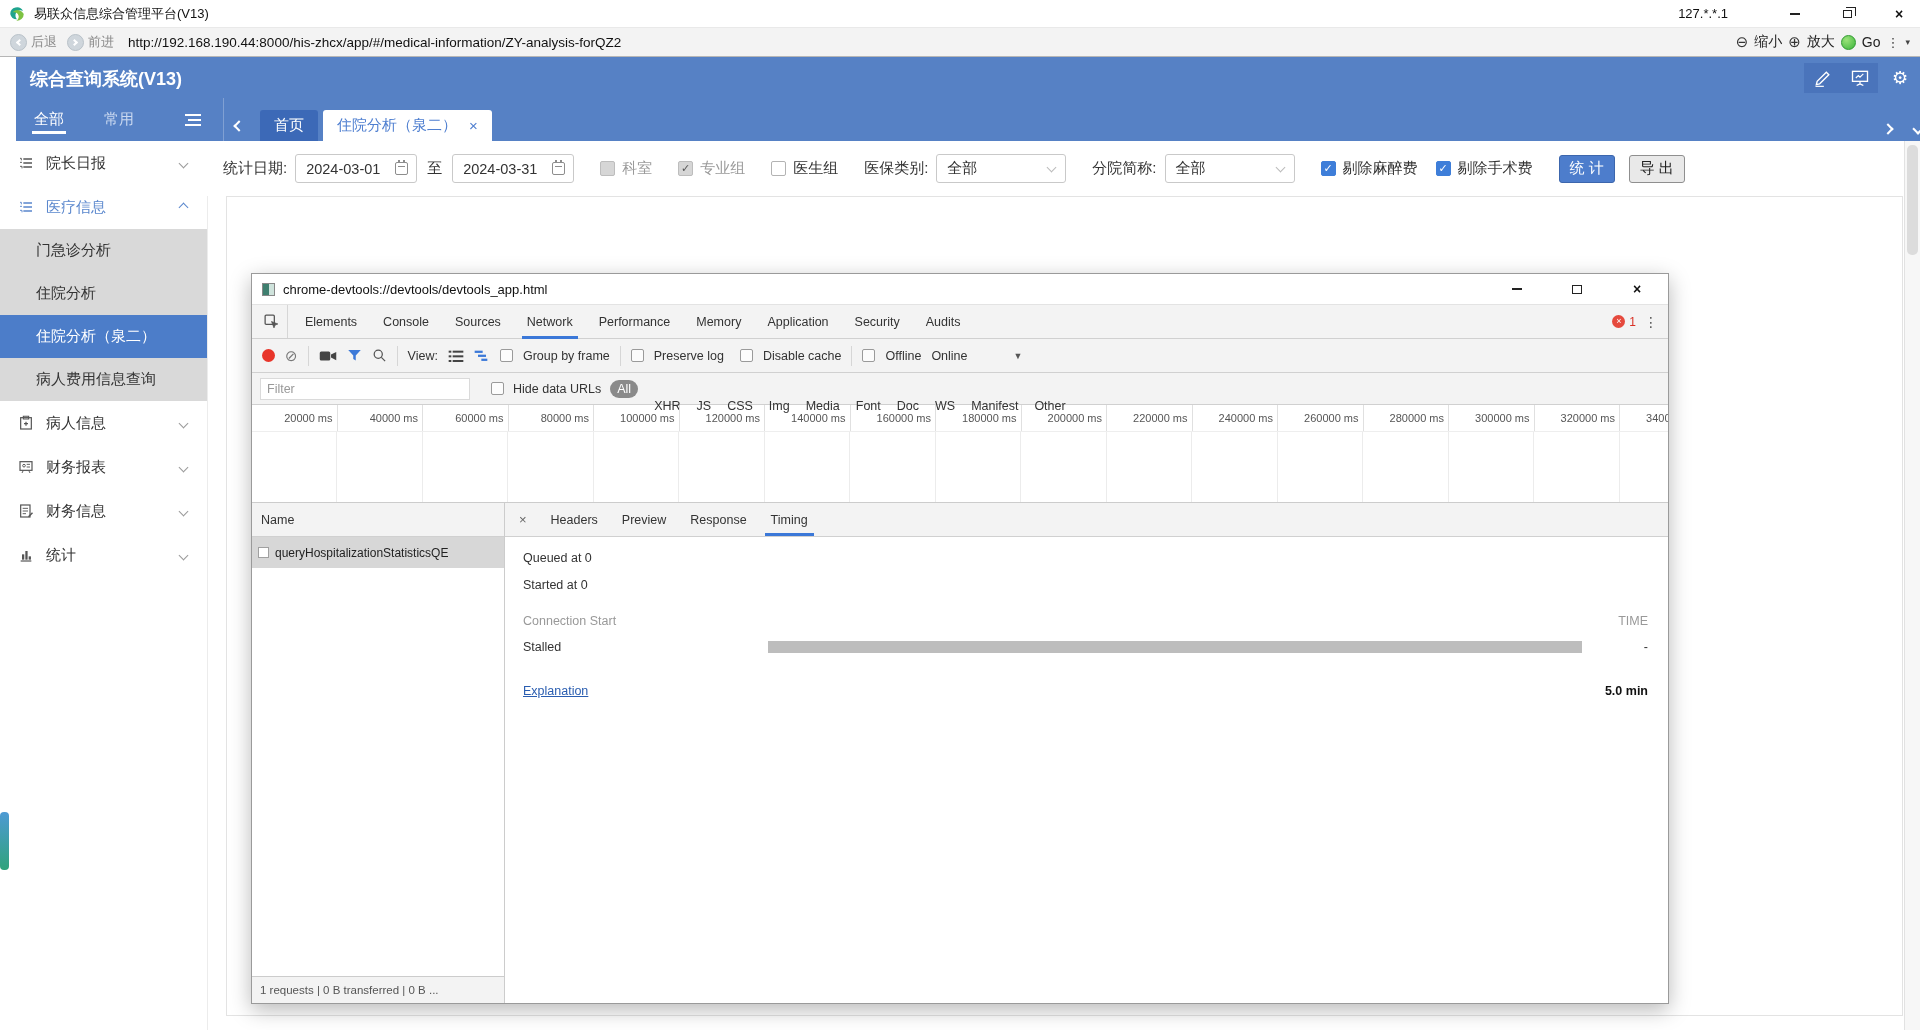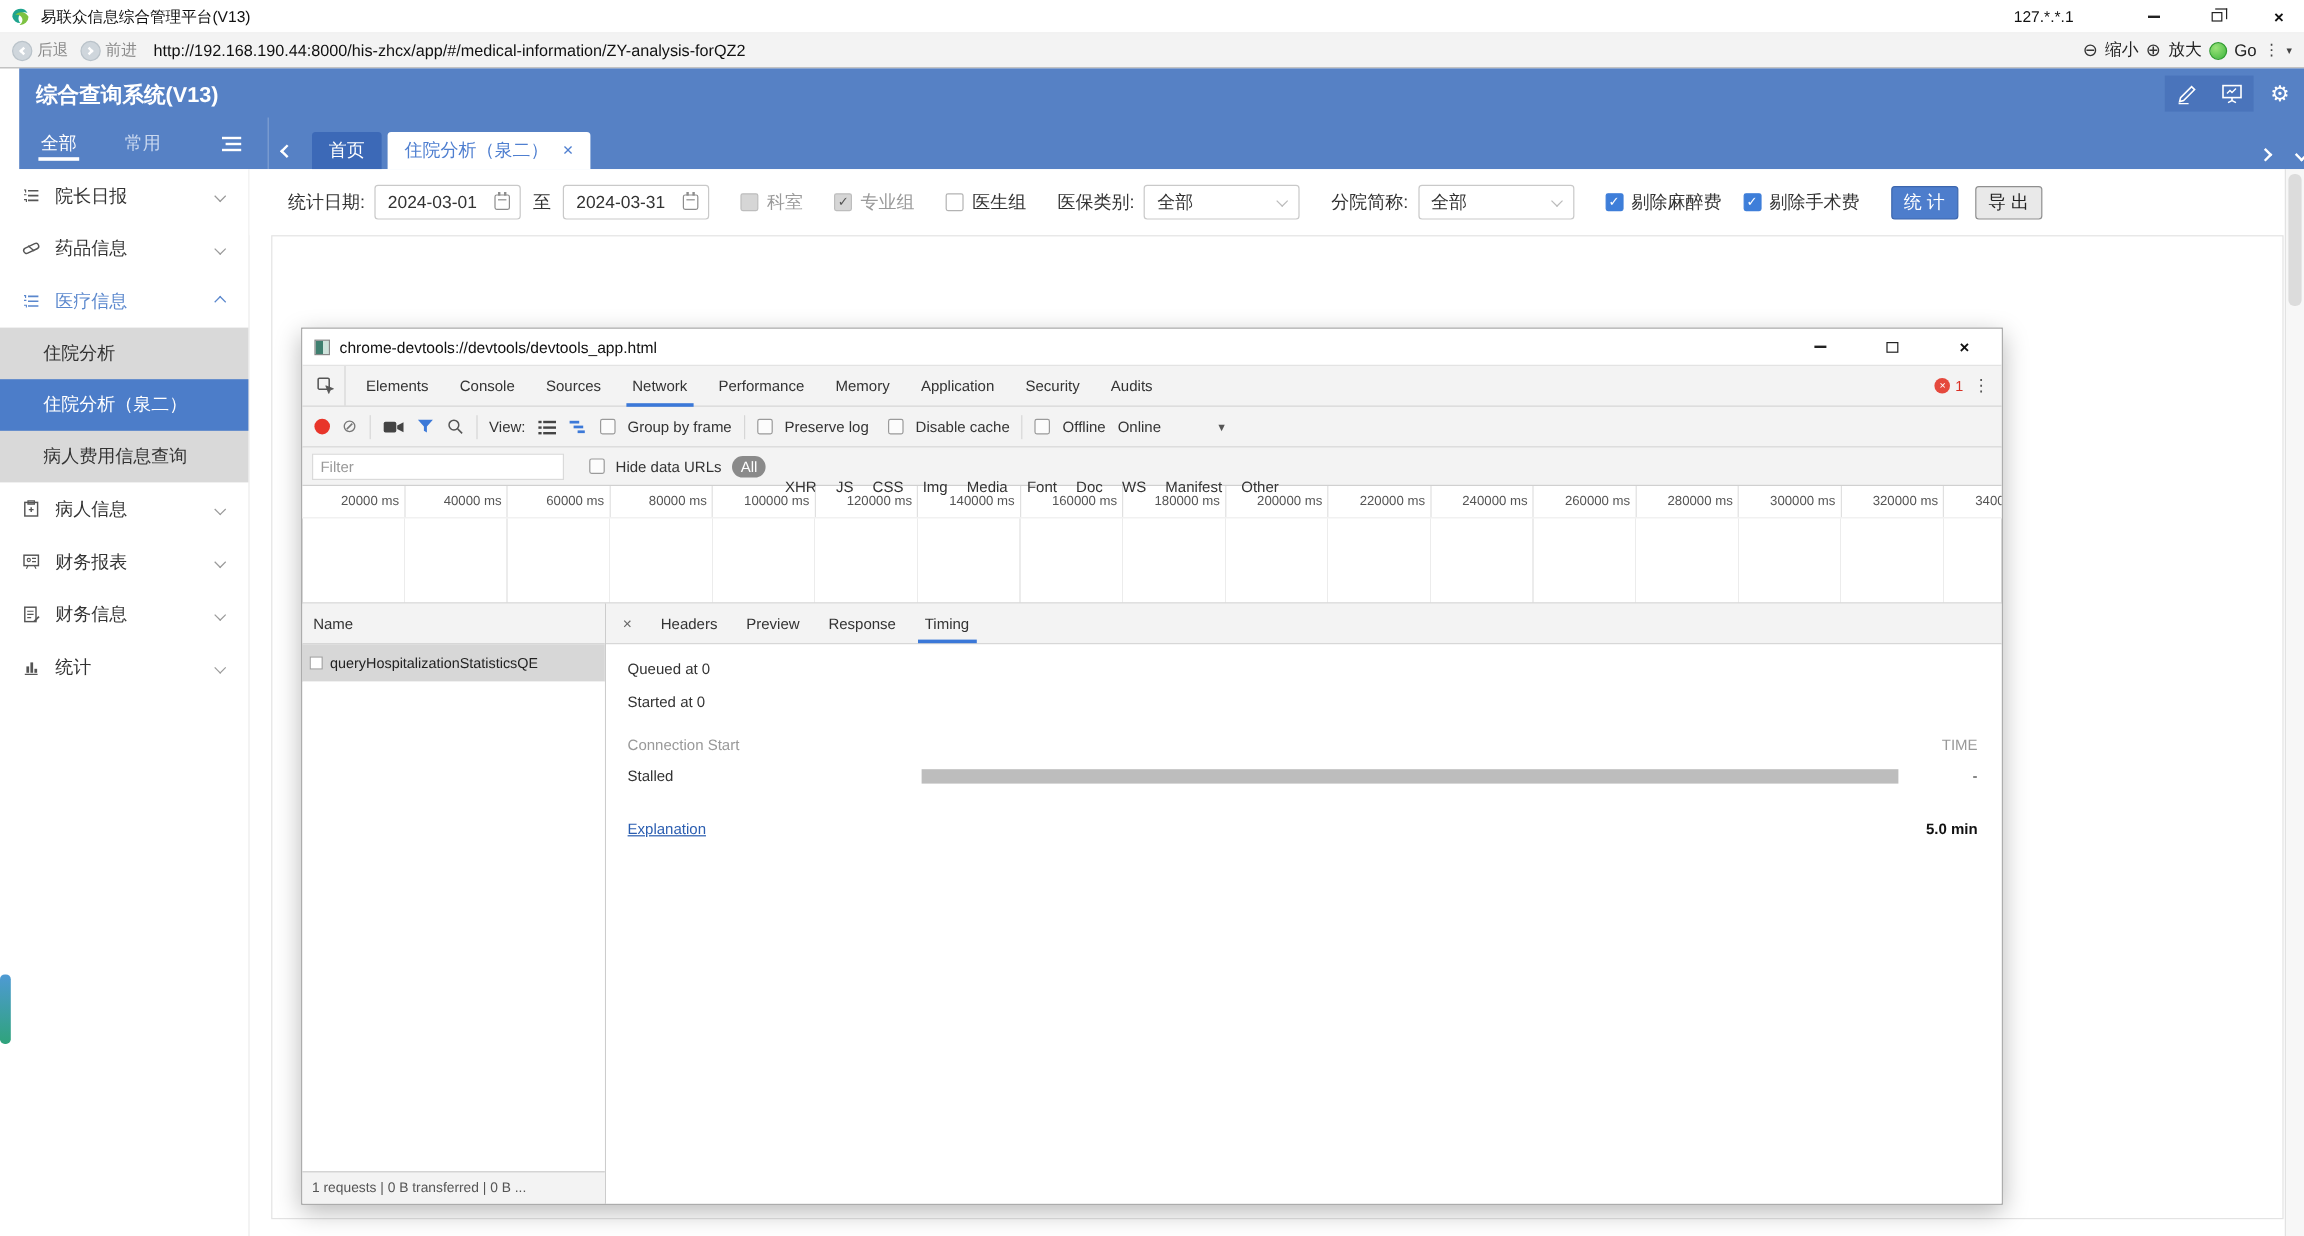--- a/index.html
+++ b/index.html
@@ -69,21 +69,21 @@
   .chev.down { transform:rotate(45deg); }
   .chev.up { transform:rotate(-135deg); }
   .sb-item.blue { color:#5a87cd; }
   .sb-item.blue .chev { border-color:#5a87cd; }
   .submenu { background:#d9d9d9; }
   .sub-item { height:43px; display:flex; align-items:center; padding-left:36px; font-size:15px; color:#333; }
   .sub-item.selected { background:#4c7dc9; color:#fff; }
   .sb-thumb { position:absolute; left:0; top:812px; width:9px; height:58px; border-radius:4px; background:linear-gradient(180deg,#4e9ad4,#2fa37b); }
 
   
-  .filterbar { position:absolute; left:208px; top:141px; right:16px; height:55px; background:#fff; display:flex; align-items:center; padding-left:32px; font-size:15px; color:#333; }
+  .filterbar { position:absolute; left:191px; top:141px; right:16px; height:55px; background:#fff; display:flex; align-items:center; padding-left:32px; font-size:15px; color:#333; }
   .fld-label { margin-right:8px; }
   .dateinput { width:122px; height:29px; border:1px solid #c9c9c9; border-radius:3px; background:#fff; display:flex; align-items:center; padding:0 8px 0 10px; }
   .dateinput input { border:none; outline:none; width:86px; font-size:14.5px; color:#333; font-family:inherit; background:transparent; }
   .i-cal { width:13px; height:13px; border:1px solid #8d8d8d; border-radius:2px; position:relative; margin-left:auto; }
   .i-cal::before { content:""; position:absolute; left:2px; right:2px; top:3px; height:1px; background:#8d8d8d; }
   .i-cal::after { content:""; position:absolute; left:2px; top:-3px; width:2px; height:3px; background:#8d8d8d; box-shadow:5px 0 0 #8d8d8d; }
   .zhi { margin:0 10px; }
   .cbgroup { display:flex; align-items:center; margin-left:26px; }
   .cb { width:15px; height:15px; border:1px solid #b3b3b3; border-radius:2px; background:#fff; display:flex; align-items:center; justify-content:center; font-size:11px; color:#fff; }
   .cb.disabled { background:#d6d6d6; border-color:#bdbdbd; }
@@ -261,37 +261,30 @@
 
 <div class="sidebar">
   <div class="sb-item">
     <svg width="16" height="16" viewBox="0 0 24 24">
         <path d="M8 6h13M8 12h13M8 18h13" stroke="#555" stroke-width="2"></path>
         <path d="M3 5h2v3M3 11h3M3 17h3v3" stroke="#555" stroke-width="1.4" fill="none"></path>
       </svg>
     <span class="lbl">院长日报</span>
       <span class="chev down"></span>
   </div>
-  <div class="sb-item">
-    <svg width="16" height="16" viewBox="0 0 24 24">
-        <rect x="2" y="8.5" width="20" height="7" rx="3.5" fill="none" stroke="#555" stroke-width="1.8" transform="rotate(-25 12 12)"></rect>
-        <path d="M9.9 7.5l4.2 9" stroke="#555" stroke-width="1.6" transform="rotate(-25 12 12)"></path>
-      </svg>
-    <span class="lbl">药品信息</span>
-      <span class="chev down"></span>
-  </div>
   <div class="sb-item blue">
     <svg width="16" height="16" viewBox="0 0 24 24">
         <path d="M8 6h13M8 12h13M8 18h13" stroke="#5a87cd" stroke-width="2"></path>
         <path d="M3 5h2v3M3 11h3M3 17h3v3" stroke="#5a87cd" stroke-width="1.4" fill="none"></path>
       </svg>
     <span class="lbl">医疗信息</span>
       <span class="chev up"></span>
   </div>
   <div class="submenu">
+    <div class="sub-item">门急诊分析</div>
     <div class="sub-item">住院分析</div>
     <div class="sub-item selected">住院分析（泉二）</div>
     <div class="sub-item">病人费用信息查询</div>
   </div>
   <div class="sb-item">
     <svg width="16" height="16" viewBox="0 0 24 24">
         <rect x="4" y="4" width="16" height="17" fill="none" stroke="#555" stroke-width="1.8"></rect>
         <path d="M8 2h8v4H8z" fill="none" stroke="#555" stroke-width="1.6"></path>
         <path d="M12 10v6M9 13h6" stroke="#555" stroke-width="1.8"></path>
       </svg>

